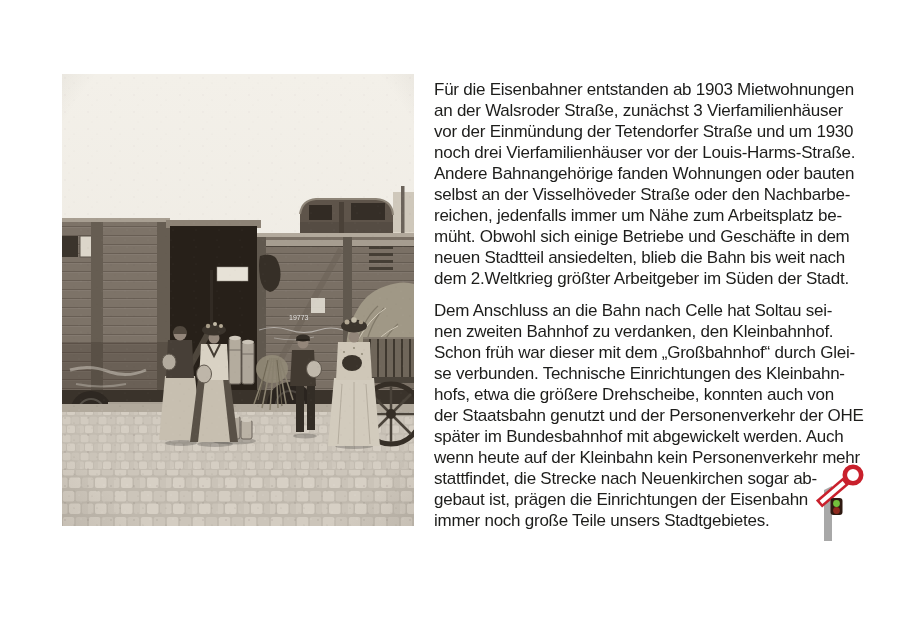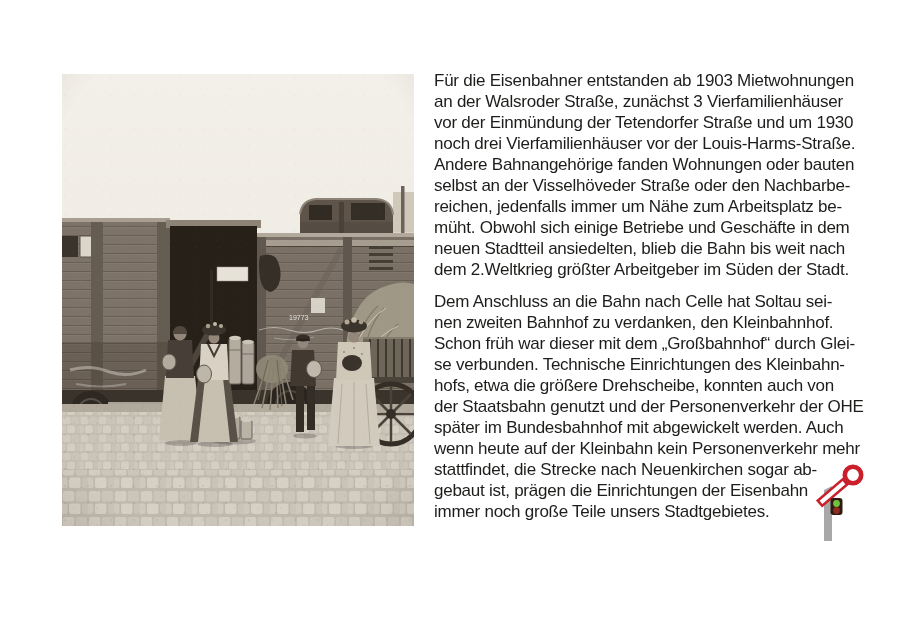--- a/index.html
+++ b/index.html
@@ -6,21 +6,21 @@
   .page{
     position:relative;width:900px;height:636px;background:#ffffff;
     font-family:"Liberation Sans",sans-serif;overflow:hidden;
   }
   .photo{position:absolute;left:62px;top:74px;}
   .textcol{
     position:absolute;left:434px;top:70px;width:462px;
     font-size:17px;line-height:21px;letter-spacing:-0.25px;
     color:#1d1d1b;
   }
-  .textcol p{margin:0 0 11px 0;white-space:pre-line;}
+  .textcol p{margin:9px 0 11px 0;white-space:pre-line;}
   .signal{position:absolute;left:806px;top:458px;}
 </style>
 </head>
 <body>
 
 <div class="page">
 
   <svg class="photo" width="352" height="452" viewBox="0 0 352 452" aria-hidden="true">
     <defs>
       <linearGradient id="sky" x1="0" y1="0" x2="0" y2="1">

